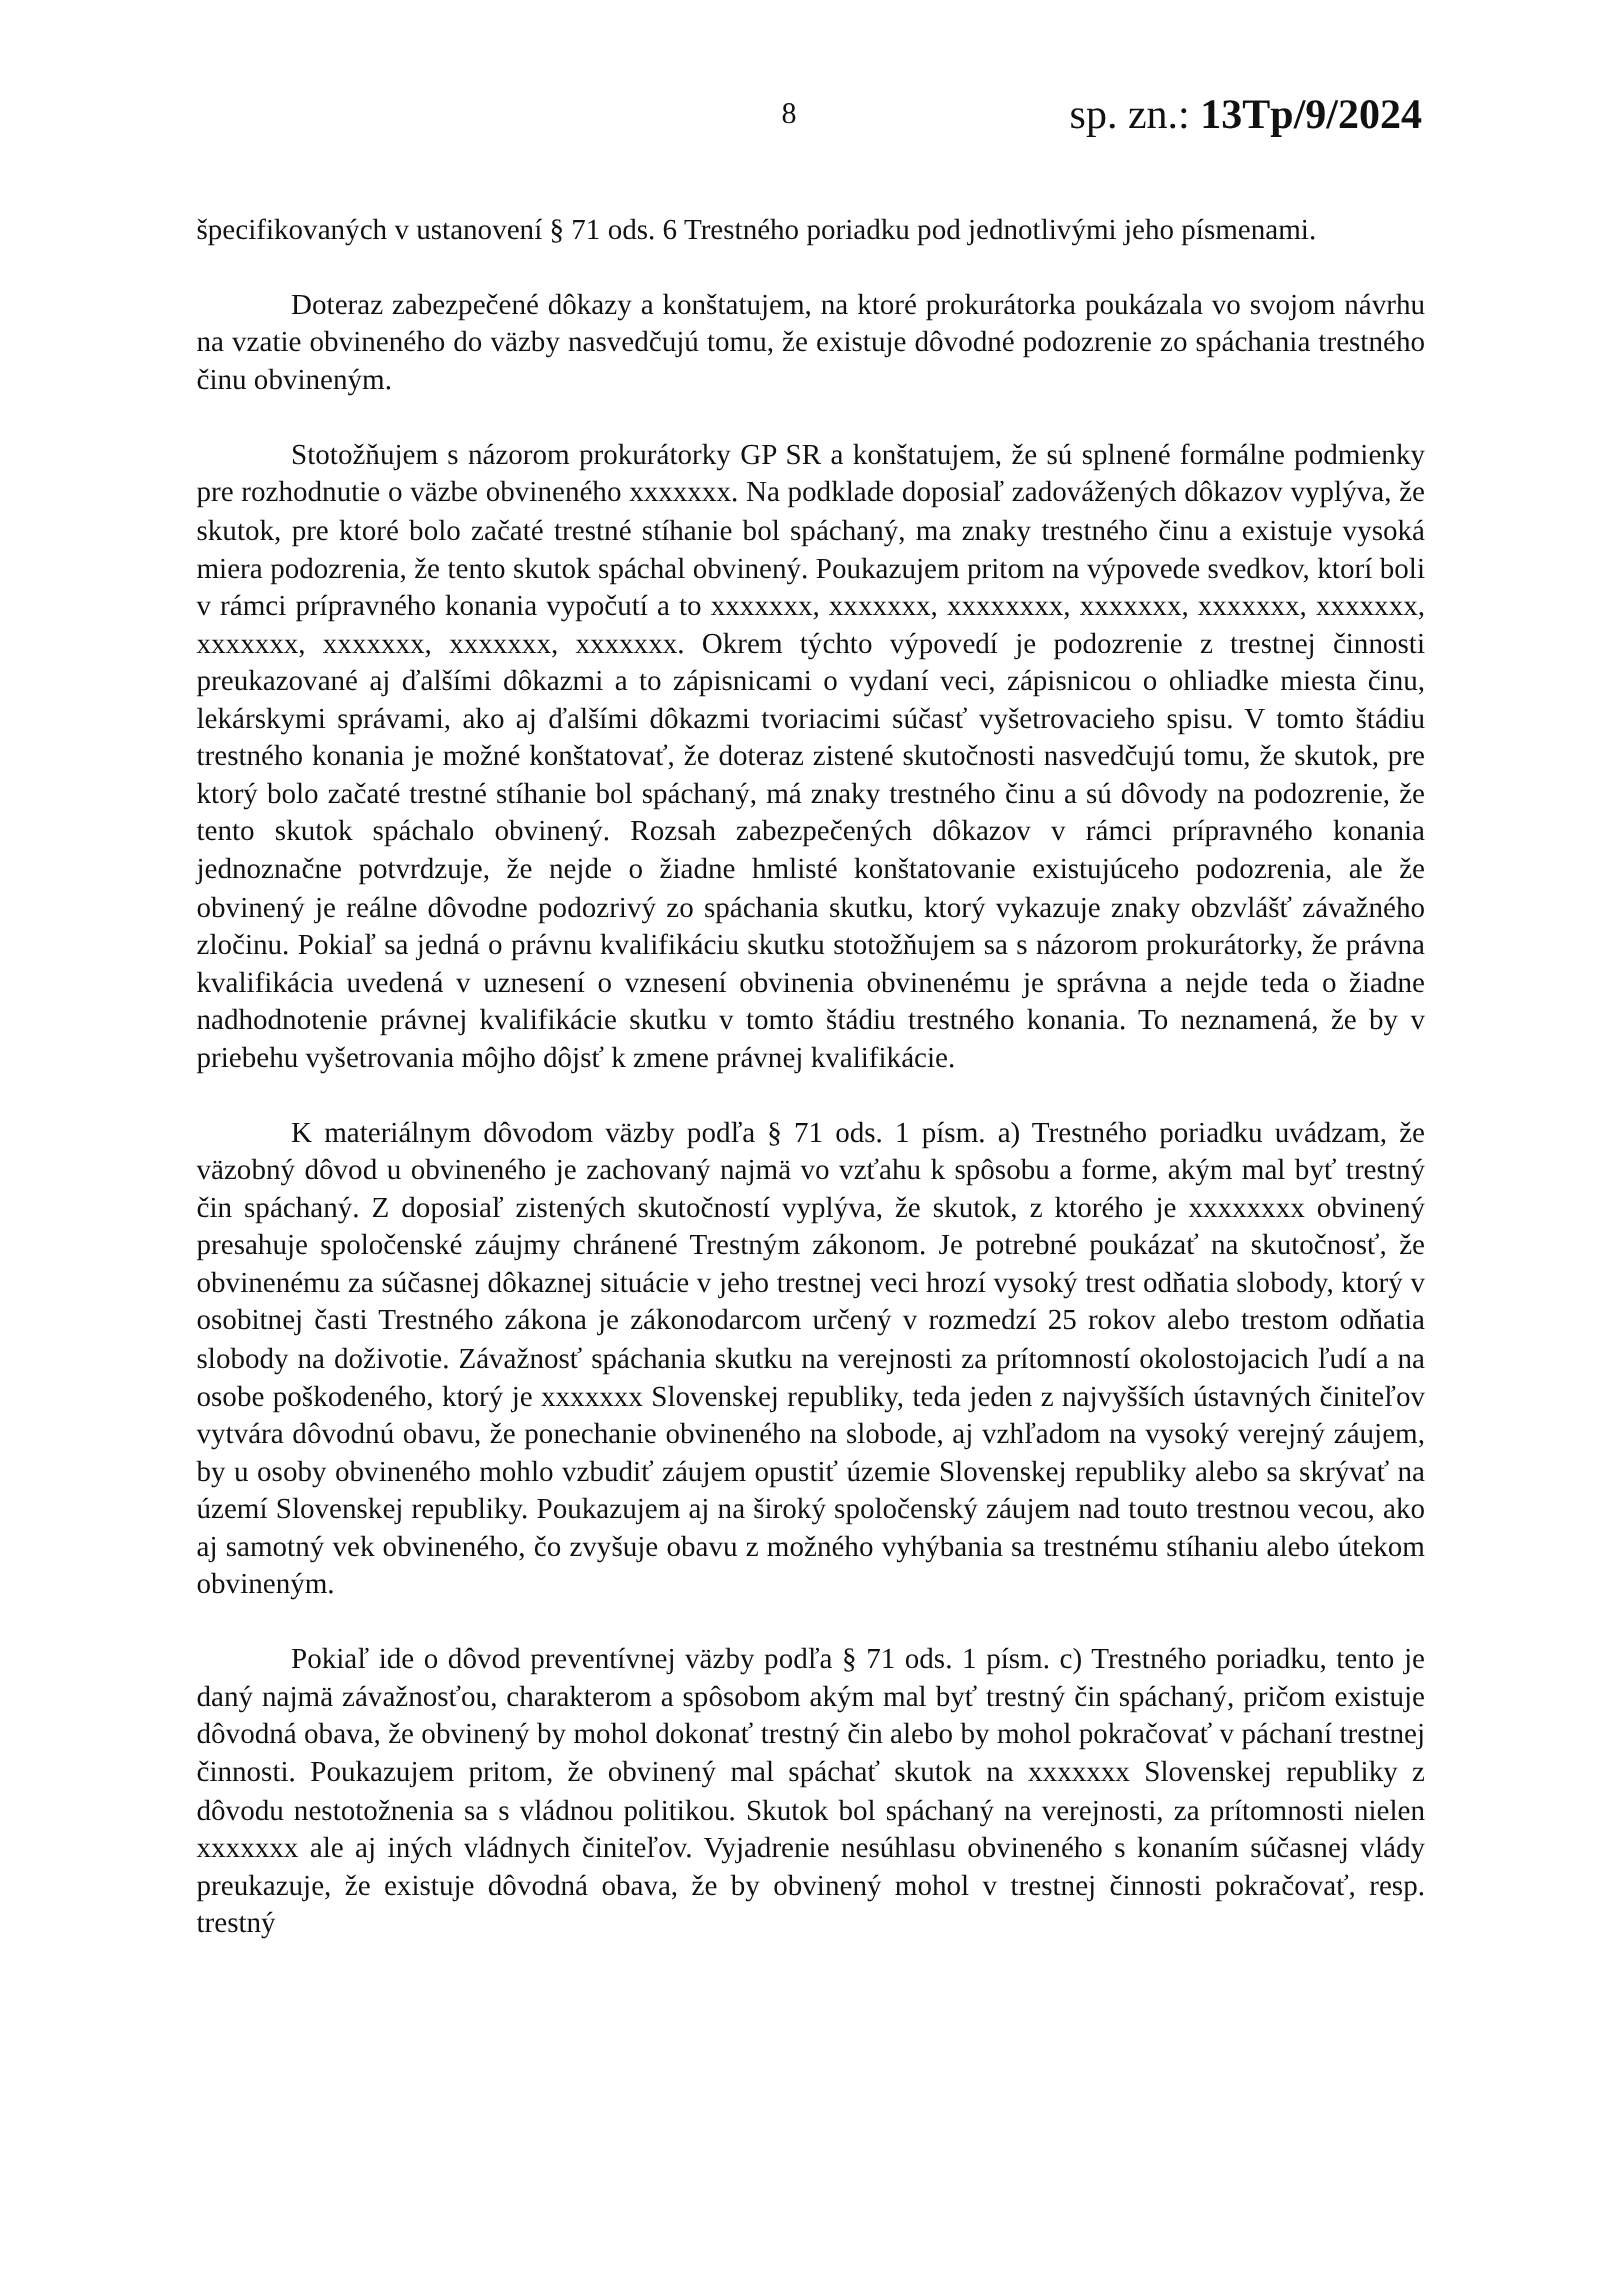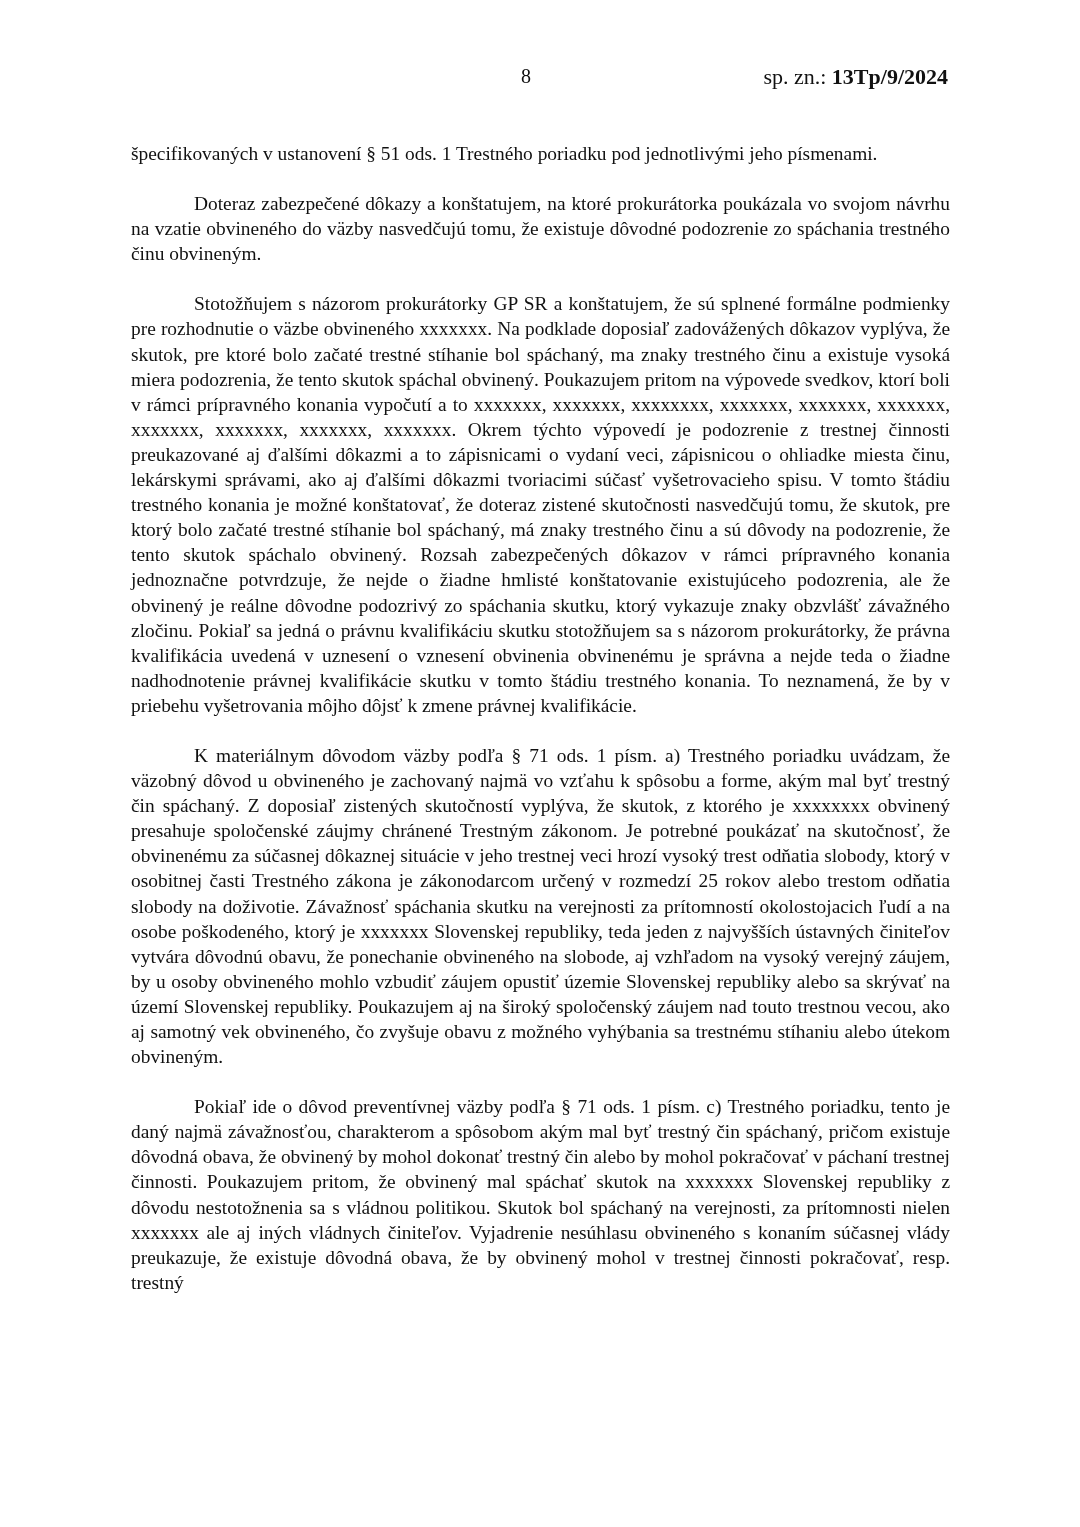--- a/index.html
+++ b/index.html
@@ -6,35 +6,35 @@
   body { width: 1080px; height: 1527px; position: relative; overflow: hidden; }
   .page {
     position: absolute; left: 0; top: 0; width: 1080px; height: 1527px;
     background: #ffffff; color: #111111;
     font-family: "Liberation Serif", "DejaVu Serif", serif;
     font-size: 19.4px;
     line-height: 25.1px;
   }
   .header { position: absolute; top: 64px; left: 0; width: 1080px; height: 30px; }
   .page-num { position: absolute; left: 521px; top: 0; font-size: 20px; }
-  .ref { position: absolute; right: 132px; top: 0; font-size: 22px; }
+  .ref { position: absolute; right: 132px; top: 0; font-size: 28px; }
   .ref b { font-weight: bold; }
   .body { position: absolute; left: 131px; top: 141px; width: 819px; }
   p { margin: 0 0 25px 0; text-align: justify; text-align-last: left; hyphens: none; }
   p.indent { text-indent: 63px; }
 </style>
 </head>
 <body>
 
 <div class="page">
   <div class="header">
     <span class="page-num">8</span>
     <span class="ref"><span>sp. zn.: </span><b>13Tp/9/2024</b></span>
   </div>
 
   <div class="body">
-    <p>špecifikovaných v ustanovení § 51 ods. 1 Trestného poriadku pod jednotlivými jeho písmenami.</p>
+    <p>špecifikovaných v ustanovení § 71 ods. 6 Trestného poriadku pod jednotlivými jeho písmenami.</p>
     <p class="indent">Doteraz zabezpečené dôkazy  a konštatujem, na ktoré prokurátorka poukázala vo svojom návrhu na vzatie obvineného do väzby nasvedčujú tomu, že existuje dôvodné podozrenie zo spáchania trestného činu obvineným.</p>
     <p class="indent">Stotožňujem s názorom prokurátorky GP SR a konštatujem, že sú splnené formálne podmienky pre rozhodnutie o väzbe obvineného xxxxxxx. Na podklade doposiaľ zadovážených dôkazov vyplýva, že skutok, pre ktoré bolo začaté trestné stíhanie bol spáchaný, ma znaky trestného činu a existuje vysoká miera podozrenia, že tento skutok spáchal obvinený. Poukazujem pritom na výpovede svedkov, ktorí boli v rámci prípravného konania vypočutí a to xxxxxxx, xxxxxxx, xxxxxxxx, xxxxxxx, xxxxxxx, xxxxxxx, xxxxxxx, xxxxxxx, xxxxxxx, xxxxxxx. Okrem týchto výpovedí je podozrenie z trestnej činnosti preukazované aj ďalšími dôkazmi a to zápisnicami o vydaní veci, zápisnicou o ohliadke miesta činu, lekárskymi správami, ako aj ďalšími dôkazmi tvoriacimi súčasť vyšetrovacieho spisu. V tomto štádiu trestného konania je možné konštatovať, že doteraz zistené skutočnosti nasvedčujú tomu, že skutok, pre ktorý bolo začaté trestné stíhanie bol spáchaný, má znaky trestného činu a sú dôvody na podozrenie, že tento skutok spáchalo obvinený.  Rozsah zabezpečených dôkazov v rámci prípravného konania jednoznačne potvrdzuje, že nejde o žiadne hmlisté konštatovanie existujúceho podozrenia, ale že obvinený je reálne dôvodne podozrivý zo spáchania skutku, ktorý vykazuje znaky obzvlášť závažného zločinu. Pokiaľ sa jedná o právnu kvalifikáciu skutku stotožňujem sa s názorom prokurátorky, že právna kvalifikácia uvedená v uznesení o vznesení obvinenia obvinenému je správna a nejde teda o žiadne nadhodnotenie právnej kvalifikácie skutku v tomto štádiu trestného konania. To neznamená, že by v priebehu vyšetrovania môjho dôjsť k zmene právnej kvalifikácie.</p>
     <p class="indent">K materiálnym dôvodom väzby podľa § 71 ods. 1 písm. a) Trestného poriadku uvádzam, že väzobný dôvod u obvineného je zachovaný najmä vo vzťahu k spôsobu a forme, akým mal byť trestný čin spáchaný. Z doposiaľ zistených skutočností vyplýva, že skutok, z ktorého je xxxxxxxx obvinený presahuje spoločenské záujmy chránené Trestným zákonom. Je potrebné poukázať na skutočnosť, že obvinenému za súčasnej dôkaznej situácie v jeho trestnej veci hrozí vysoký trest odňatia slobody, ktorý v osobitnej časti Trestného zákona je zákonodarcom určený v rozmedzí 25 rokov alebo trestom odňatia slobody na doživotie. Závažnosť spáchania skutku na verejnosti za prítomností okolostojacich ľudí a na osobe poškodeného, ktorý je xxxxxxx Slovenskej republiky, teda jeden z najvyšších ústavných činiteľov vytvára dôvodnú obavu, že ponechanie obvineného na slobode, aj vzhľadom na vysoký verejný záujem, by u osoby obvineného mohlo vzbudiť záujem opustiť územie Slovenskej republiky alebo sa skrývať na území Slovenskej republiky. Poukazujem aj na široký spoločenský záujem nad touto trestnou vecou, ako aj samotný vek obvineného, čo zvyšuje obavu z možného vyhýbania sa trestnému stíhaniu alebo útekom obvineným.</p>
     <p class="indent">Pokiaľ ide o dôvod preventívnej väzby podľa § 71 ods. 1 písm. c) Trestného poriadku, tento je daný najmä závažnosťou, charakterom a spôsobom akým mal byť  trestný čin spáchaný,  pričom existuje dôvodná obava, že obvinený by mohol dokonať trestný čin alebo by mohol pokračovať v páchaní trestnej činnosti. Poukazujem pritom, že obvinený mal spáchať skutok na xxxxxxx Slovenskej republiky z dôvodu nestotožnenia sa s vládnou politikou. Skutok bol spáchaný na verejnosti, za prítomnosti nielen xxxxxxx ale aj iných vládnych činiteľov. Vyjadrenie nesúhlasu obvineného s konaním súčasnej vlády preukazuje, že existuje dôvodná obava, že by obvinený mohol v trestnej činnosti pokračovať, resp. trestný</p>
   </div>
 </div>
 
 </body></html>

